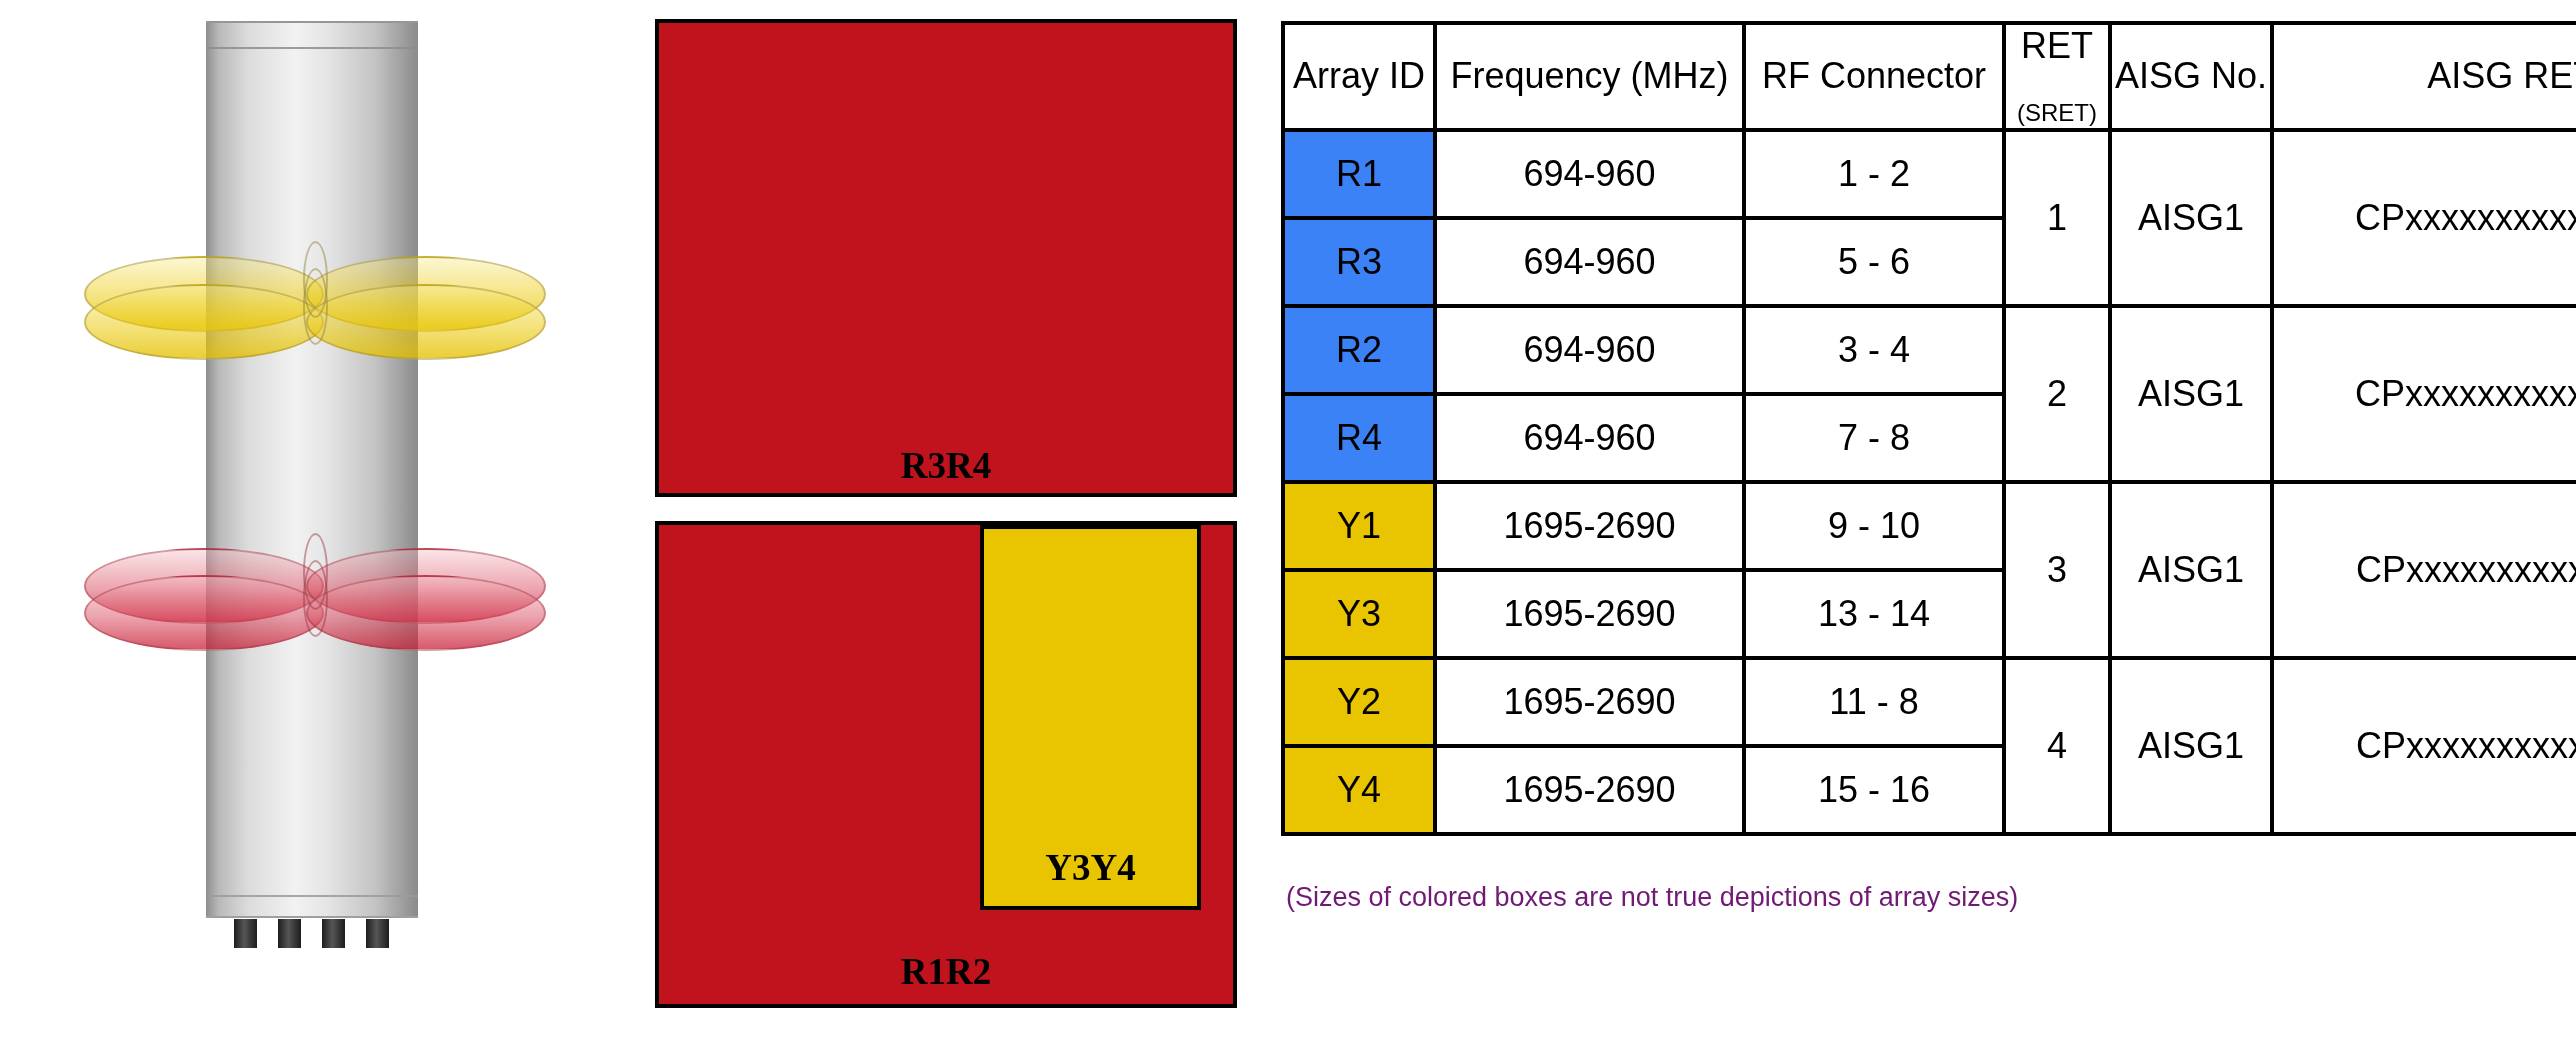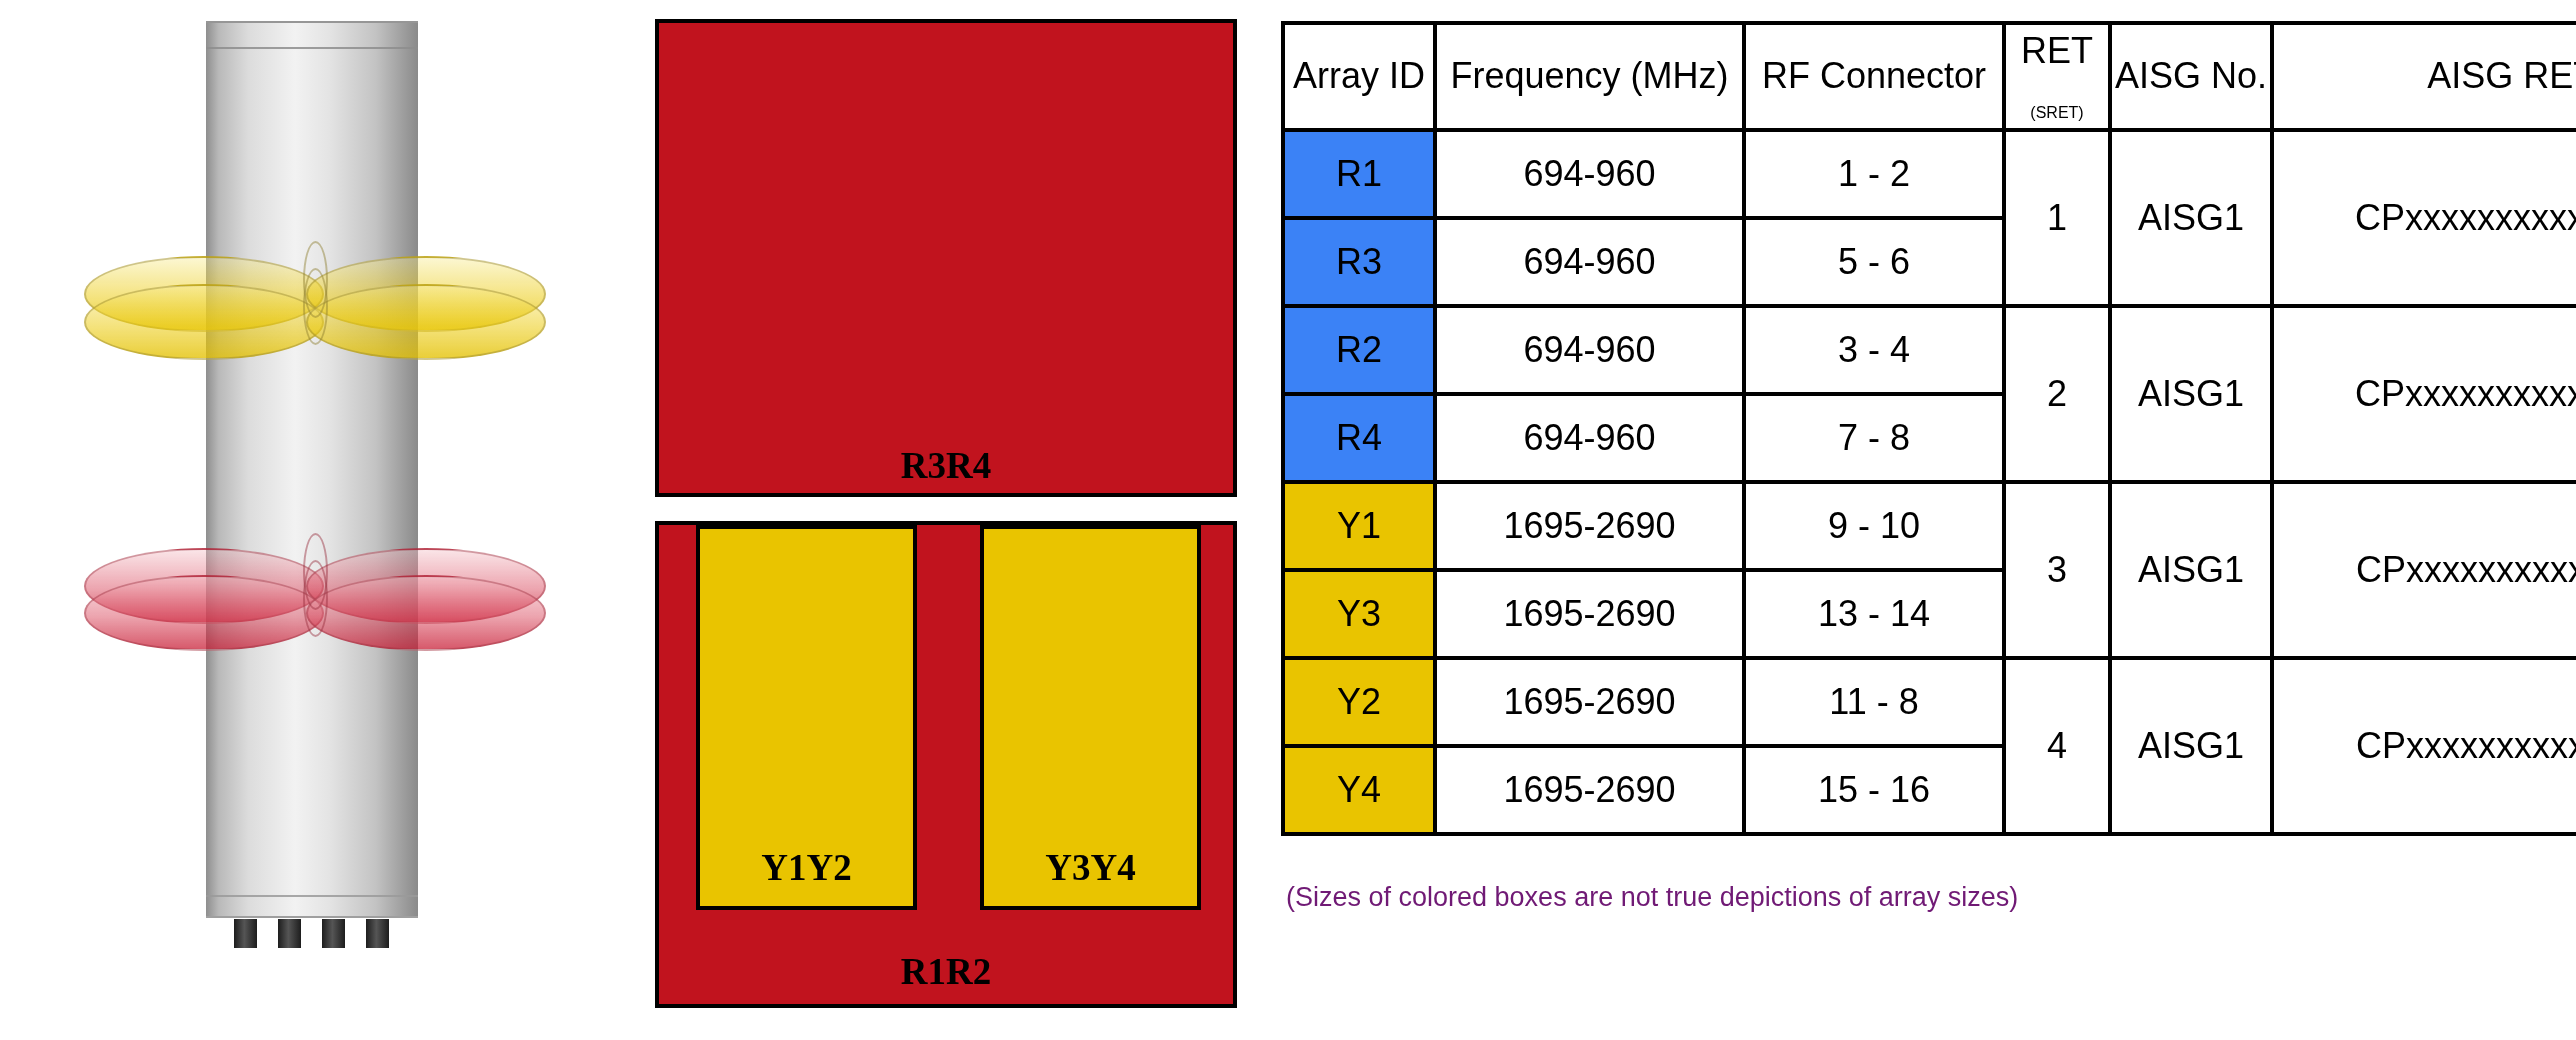--- a/index.html
+++ b/index.html
@@ -47,21 +47,21 @@
     position:absolute; left:1281px; top:20.6px; width:1539px;
     border-collapse:collapse; table-layout:fixed; background:#fff;
   }
   .spec th, .spec td {
     border:4.1px solid #000; text-align:center; vertical-align:middle;
     font-size:36px; font-weight:400; overflow:hidden;
   }
   .spec thead th { height:107px; }
   .spec tbody td { height:88px; }
   .ret-head-main { font-size:36px; }
-  .ret-head-sub  { font-size:16px; margin-top:32px; }
+  .ret-head-sub  { font-size:24px; margin-top:32px; }
   td[data-color="red"]    { background:#3b82f6; }
   td[data-color="yellow"] { background:#e9c400; }
 
   .footnote { position:absolute; left:1286px; top:882px; font-size:27px; color:#701a75; }
 </style>
 </head>
 <body>
 
 <div>
   <div class="cylinder">
@@ -86,23 +86,20 @@
   <div class="beam red" style="left:306px; top:575px"></div>
   <div class="lens red" style="left:303px; top:533px"></div>
   <div class="lens red" style="left:303px; top:560px"></div>
 </div>
 
 <div class="abox bg-red" style="left:655px; top:18.5px; width:582px; height:478px">
   <div class="box-label" style="bottom:5.2px">R3R4</div>
 </div>
 
 <div class="abox bg-red" style="left:655px; top:521px; width:582px; height:487px">
-  <div class="abox bg-yellow" style="left:37px; top:0px; width:221px; height:385px">
-    <div class="box-label" style="bottom:17.5px">Y1Y2</div>
-  </div>
   <div class="abox bg-yellow" style="left:321px; top:0px; width:221px; height:385px">
     <div class="box-label" style="bottom:17.5px">Y3Y4</div>
   </div>
   <div class="box-label" style="bottom:11px">R1R2</div>
 </div>
 
 <table class="spec">
   <colgroup>
     <col style="width:152px">
       <col style="width:309px">

